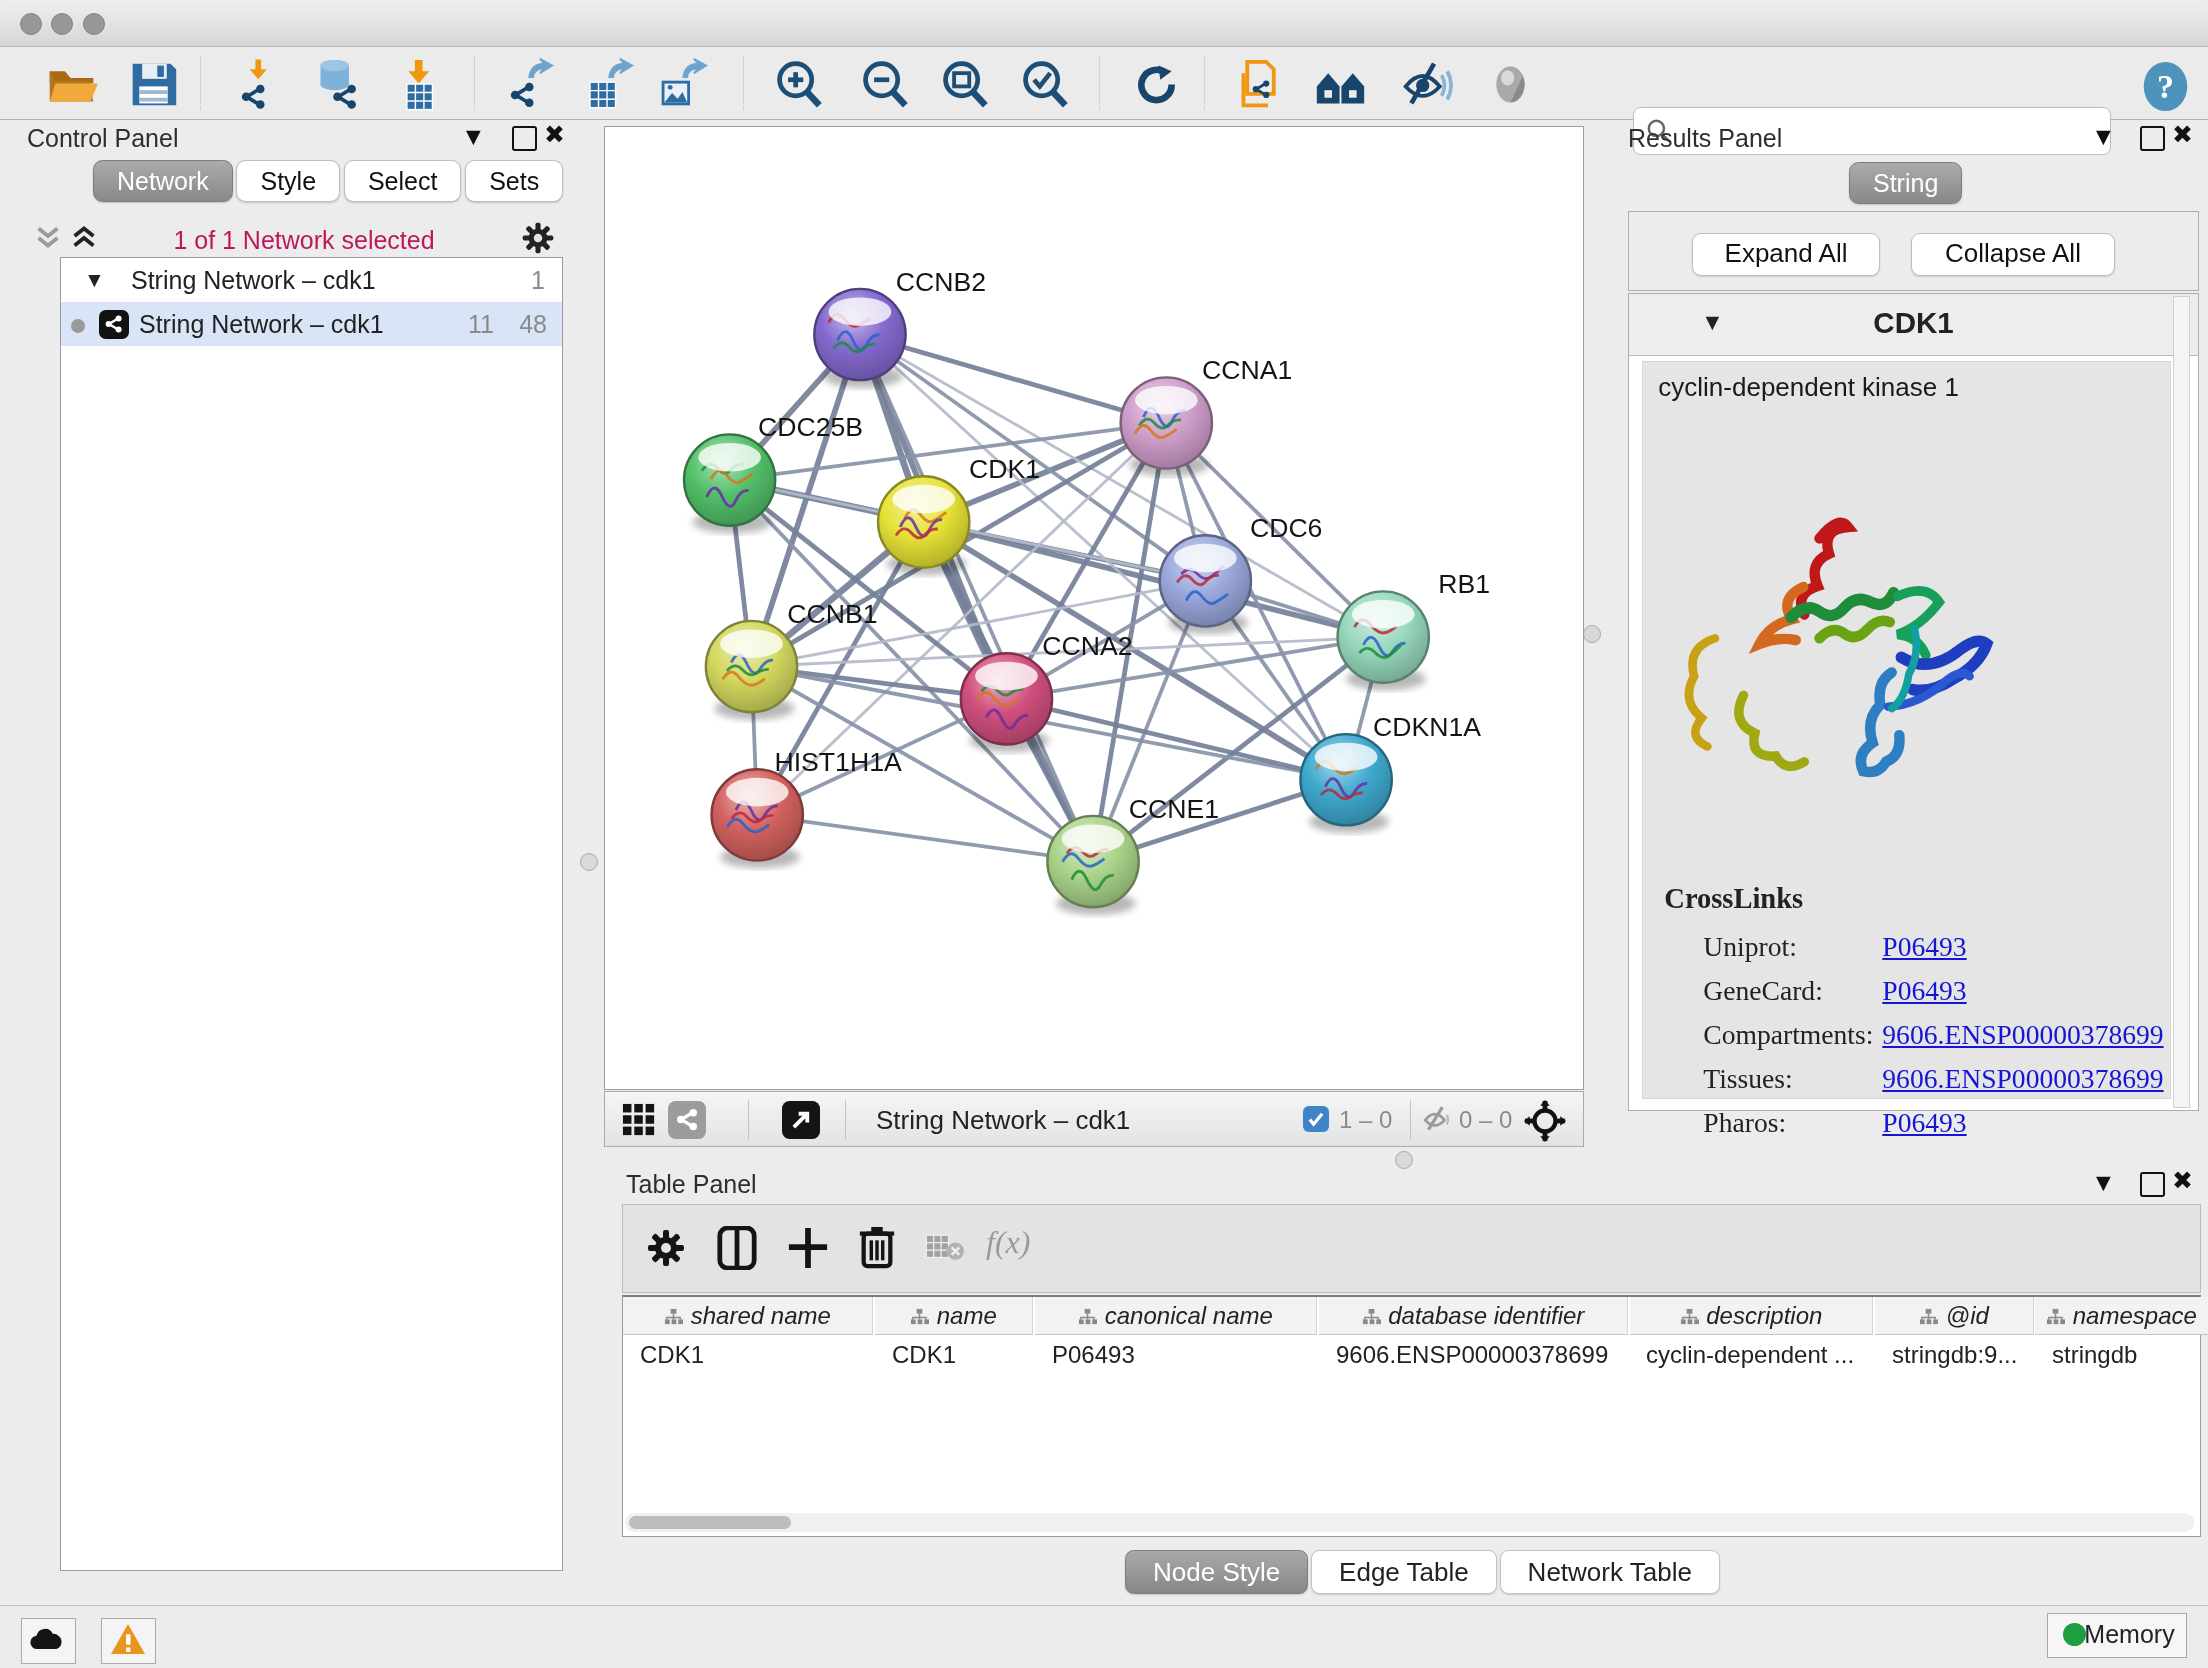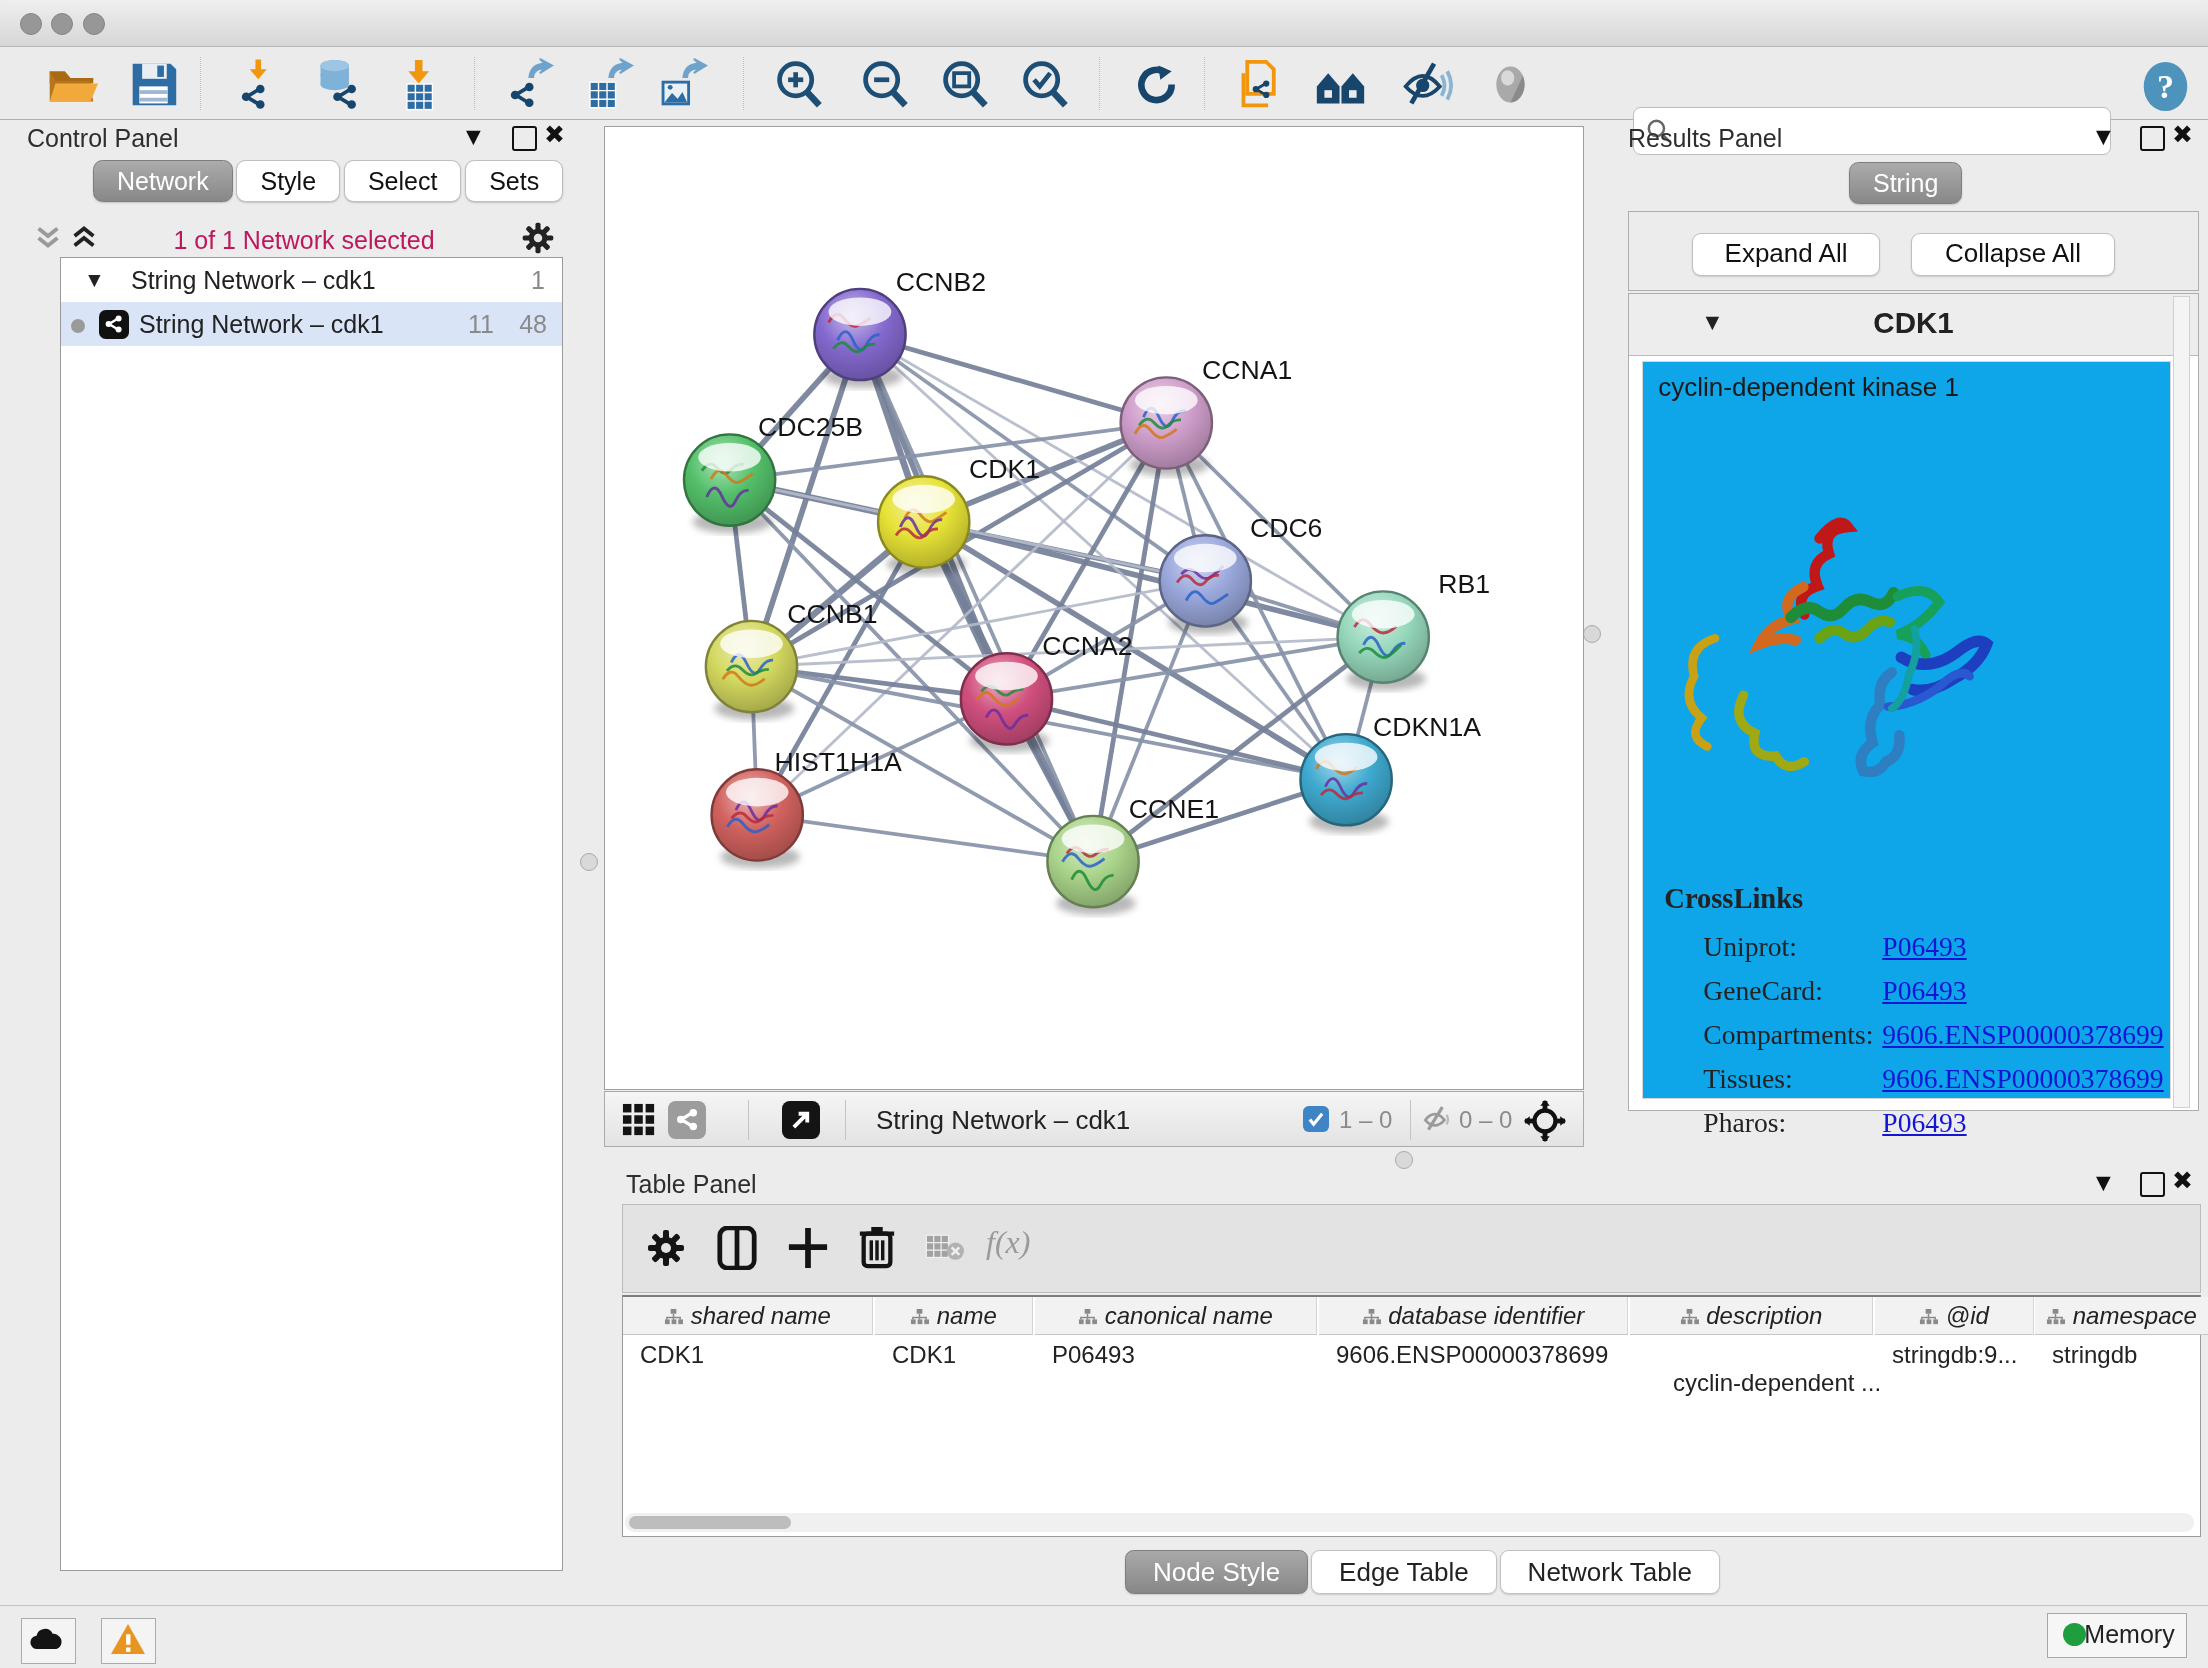--- a/index.html
+++ b/index.html
@@ -592,21 +592,21 @@
   <div class="rbox" style="top:211px;height:80px;background:#ececec">
     <span class="btn" style="position:absolute;left:63px;top:21px;width:186px;height:41px;line-height:39px">Expand All</span>
     <span class="btn" style="position:absolute;left:282px;top:21px;width:202px;height:41px;line-height:39px">Collapse All</span>
   </div>
 
   <div class="rbox" style="top:293px;height:818px;background:#fff">
     <div id="cdk1-head">
       <span style="position:absolute;left:72px;top:15px;font-size:23px">▼</span>
       <span style="position:absolute;left:0;right:0;top:12.4px;text-align:center;font-size:29.5px;font-weight:bold">CDK1</span>
     </div>
-    <div style="position:absolute;left:13.3px;right:27px;top:67px;bottom:11.4px;border:1px solid #d6d6d6;background:#0ea5e9">
+    <div style="position:absolute;left:13.3px;right:27px;top:67px;bottom:11.4px;border:1px solid #d6d6d6;background:#e5e5e5">
       <div style="position:absolute;left:15px;top:9.5px;font-size:26px;color:#1a1a1a">cyclin-dependent kinase 1</div>
 
       <svg style="position:absolute;left:34px;top:143px" width="323" height="314" viewBox="0 0 340 330">
         <g fill="none" stroke-linecap="round">
           <path d="M150 35 q20-25 30-12 q-28 2-20 28 q-22 10-12 34 q-25 8-14 30" stroke="#c01818" stroke-width="11"></path>
           <path d="M133 86 q-26 12-12 34 q-24 6-34 26 q20-8 38-4" stroke="#d2691e" stroke-width="11"></path>
           <path d="M40 140 q-30 10-22 40 q-14 26 8 44 q-16 20 6 30" stroke="#c8a214" stroke-width="9"></path>
           <path d="M70 200 q-14 28 12 40 q-6 26 22 24 q10 18 30 6" stroke="#a0a814" stroke-width="10"></path>
           <path d="M120 118 q16-16 30-6 t26-4 t28-6 t24-10" stroke="#1f8c3a" stroke-width="12"></path>
           <path d="M150 140 q14-14 26-5 t24-4 t24-8" stroke="#6aa414" stroke-width="11"></path>
@@ -739,21 +739,21 @@
               <rect x="15" y="12" width="5" height="5"></rect>
             </g>
             <path d="M10 6 v4 M3 12 v-2 h14 v2 M10 8 v4" stroke="#8a8a8a" stroke-width="1.6" fill="none"></path>
           </svg><span>namespace</span></div>
       </div>
     <div id="tbody">
         <div class="td" style="left: 0px; width: 250px;">CDK1</div>
         <div class="td" style="left: 252px; width: 158px;">CDK1</div>
         <div class="td" style="left: 412px; width: 282px;">P06493</div>
         <div class="td" style="left: 696px; width: 309px;">9606.ENSP00000378699</div>
-        <div class="td" style="left: 1033px; width: 243px; margin-top: 28px;">cyclin-dependent ...</div>
+        <div class="td" style="left: 1006px; width: 243px;">cyclin-dependent ...</div>
         <div class="td" style="left: 1252px; width: 159px;">stringdb:9...</div>
         <div class="td" style="left: 1412px; width: 174px;">stringdb</div>
       </div>
     <div id="hscroll">
         <div id="hthumb"></div>
       </div>
   </div>
 
   <div class="abs" style="left:1125px;top:1550px">
     <span class="btab active">Node Style</span><span class="btab">Edge Table</span><span class="btab">Network Table</span>

